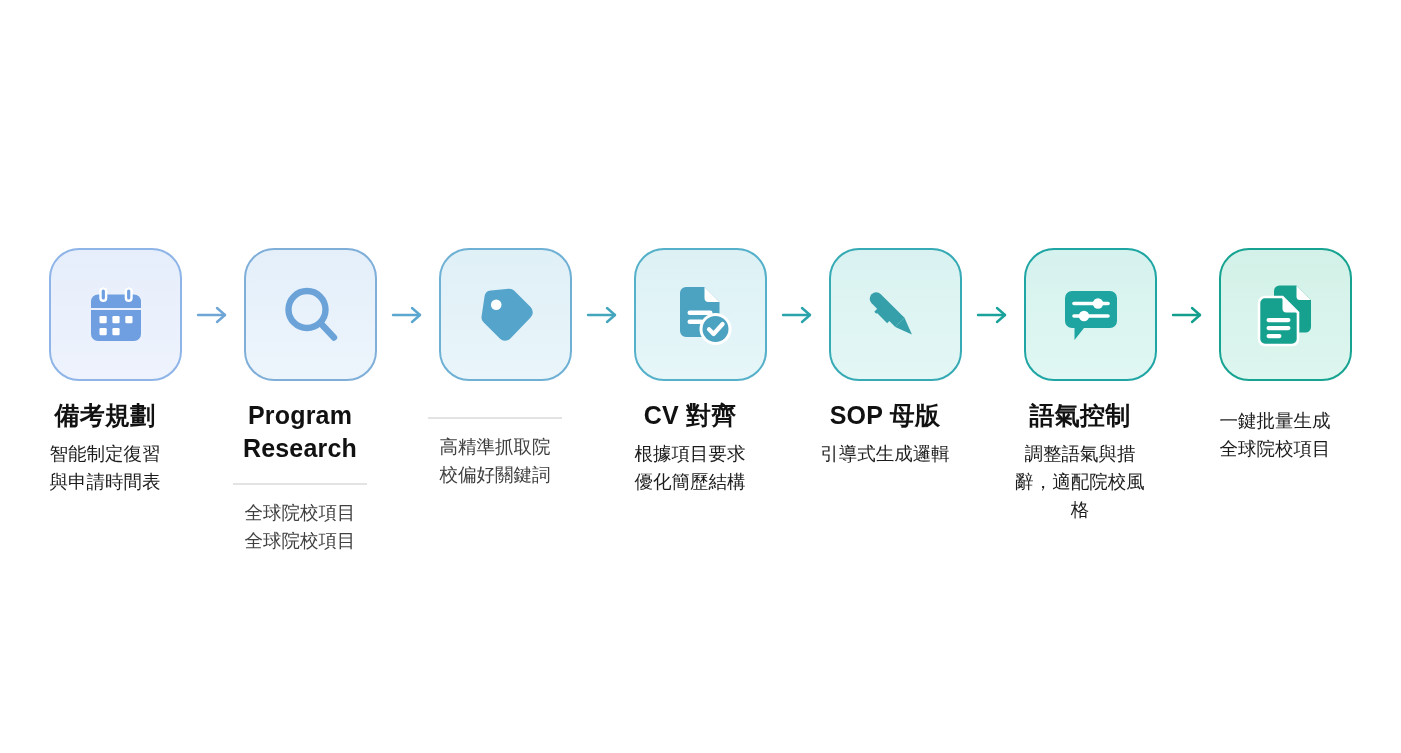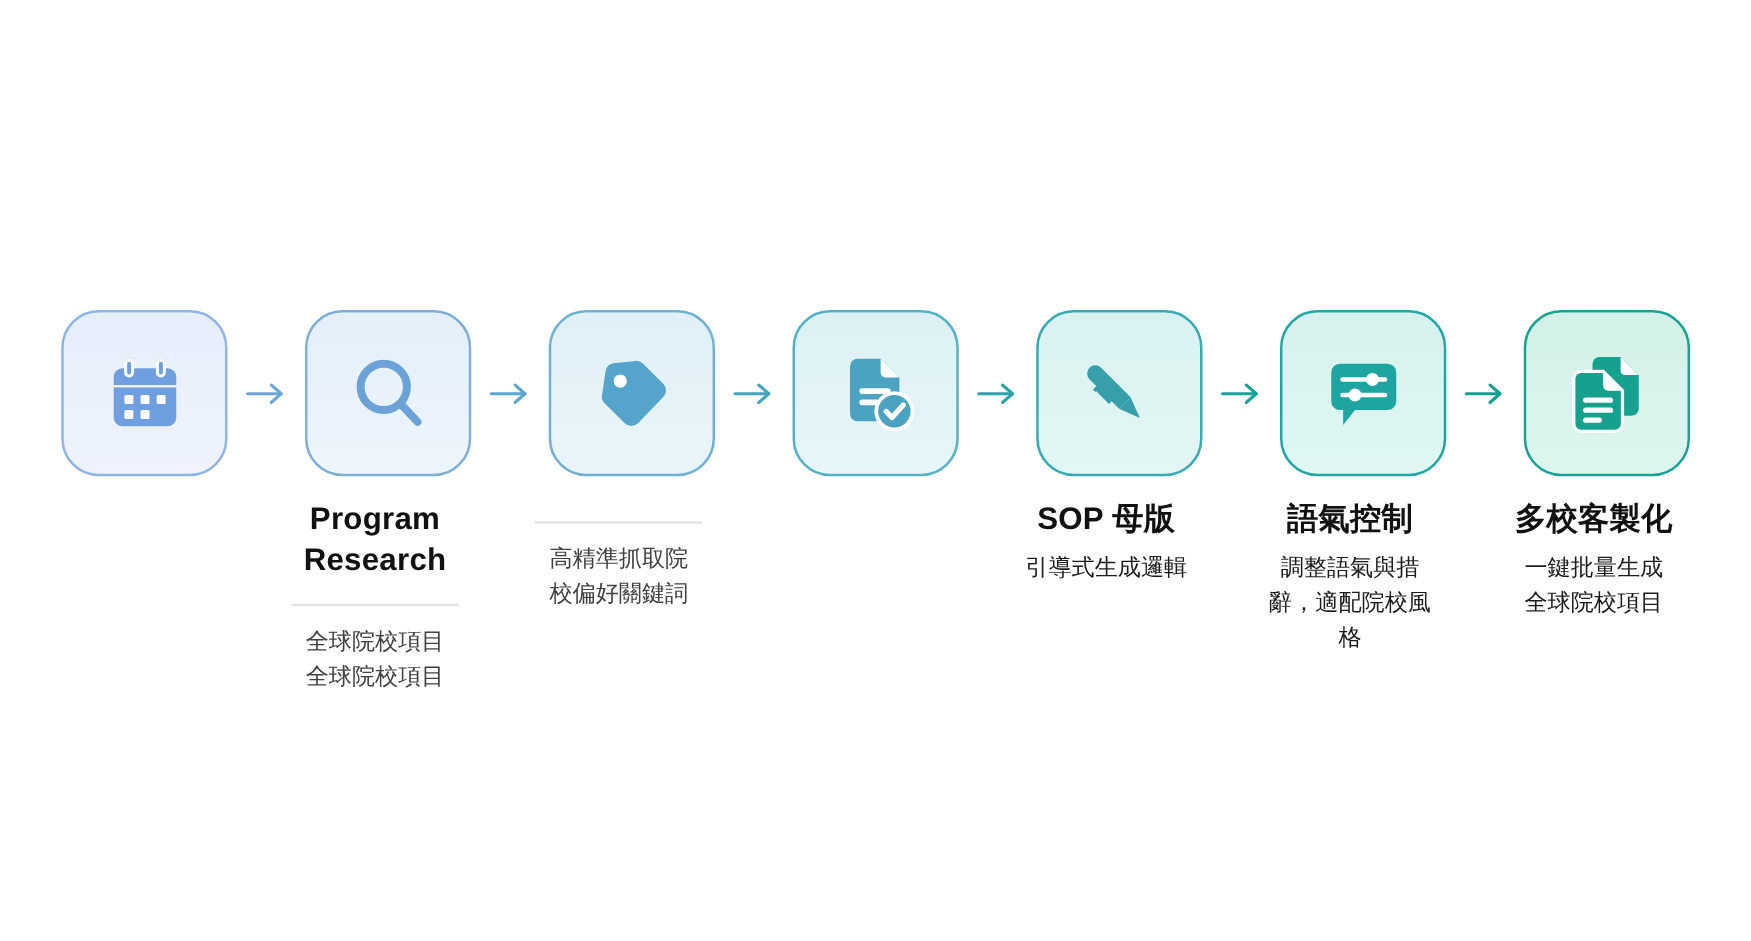--- a/index.html
+++ b/index.html
@@ -123,20 +123,27 @@
         <rect x="19.5" y="49" width="7.2" height="7.2" rx="1.2"></rect>
         <rect x="32.4" y="49" width="7.2" height="7.2" rx="1.2"></rect>
         </g>
         <g fill="none" stroke="#ffffff" stroke-width="2.4">
         <rect x="20.5" y="9.2" width="5.6" height="12.6" rx="2.8"></rect>
         <rect x="45.9" y="9.2" width="5.6" height="12.6" rx="2.8"></rect>
         </g>
             </svg>
           </span>
         </div>
+        <div class="labels">
+          <div class="step-title">備考規劃</div>
+          <div class="step-desc">
+            <div>智能制定復習</div>
+            <div>與申請時間表</div>
+          </div>
+        </div>
       </div>
       <div class="arrow-cell">
         <svg xmlns="http://www.w3.org/2000/svg" width="34" height="22" viewBox="0 0 34 22">
     <g fill="none" stroke="#6fa6d6" stroke-width="2.4" stroke-linecap="round" stroke-linejoin="round">
       <line x1="2" y1="11" x2="29" y2="11"></line>
       <polyline points="21,4 29,11 21,18"></polyline>
     </g>
         </svg>
       </div>
       <div class="step">
@@ -200,20 +207,27 @@
         <path d="M39.5 8l15 15H43.5a4 4 0 0 1-4-4z" fill="#ffffff"></path>
         <g fill="#ffffff">
           <rect x="22.5" y="31.5" width="25" height="4.6" rx="2.3"></rect>
           <rect x="22.5" y="40.5" width="16" height="4.6" rx="2.3"></rect>
         </g>
         <circle cx="50.5" cy="50" r="16" fill="#ffffff"></circle>
         <circle cx="50.5" cy="50" r="13" fill="#4ba3c1"></circle>
         <path d="M44 50.2l4.6 4.8 9-10" fill="none" stroke="#ffffff" stroke-width="4.2" stroke-linecap="round" stroke-linejoin="round"></path>
             </svg>
           </span>
+        </div>
+        <div class="labels">
+          <div class="step-title">CV 對齊</div>
+          <div class="step-desc">
+            <div>根據項目要求</div>
+            <div>優化簡歷結構</div>
+          </div>
         </div>
       </div>
       <div class="arrow-cell">
         <svg xmlns="http://www.w3.org/2000/svg" width="34" height="22" viewBox="0 0 34 22">
     <g fill="none" stroke="#2ba3aa" stroke-width="2.4" stroke-linecap="round" stroke-linejoin="round">
       <line x1="2" y1="11" x2="29" y2="11"></line>
       <polyline points="21,4 29,11 21,18"></polyline>
     </g>
         </svg>
       </div>
@@ -286,21 +300,20 @@
         <path d="M32.5 18L48 33.5H36.5a4 4 0 0 1-4-4z" fill="#ffffff"></path>
         <g fill="#ffffff">
           <rect x="16.5" y="39" width="24" height="4.2" rx="2.1"></rect>
           <rect x="16.5" y="47" width="24" height="4.2" rx="2.1"></rect>
           <rect x="16.5" y="55" width="15" height="4.2" rx="2.1"></rect>
         </g>
             </svg>
           </span>
         </div>
         <div class="labels">
-          <div class="step-title">多校客製化</div>
           <div class="step-desc">
             <div>一鍵批量生成</div>
             <div>全球院校項目</div>
           </div>
         </div>
       </div>
     </div>
 </div>
 
 </body></html>

